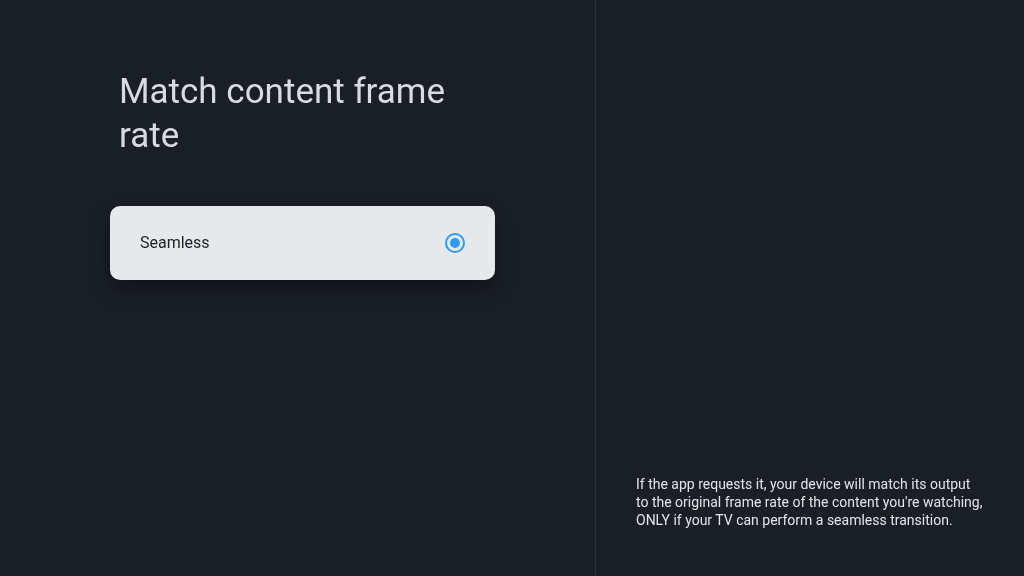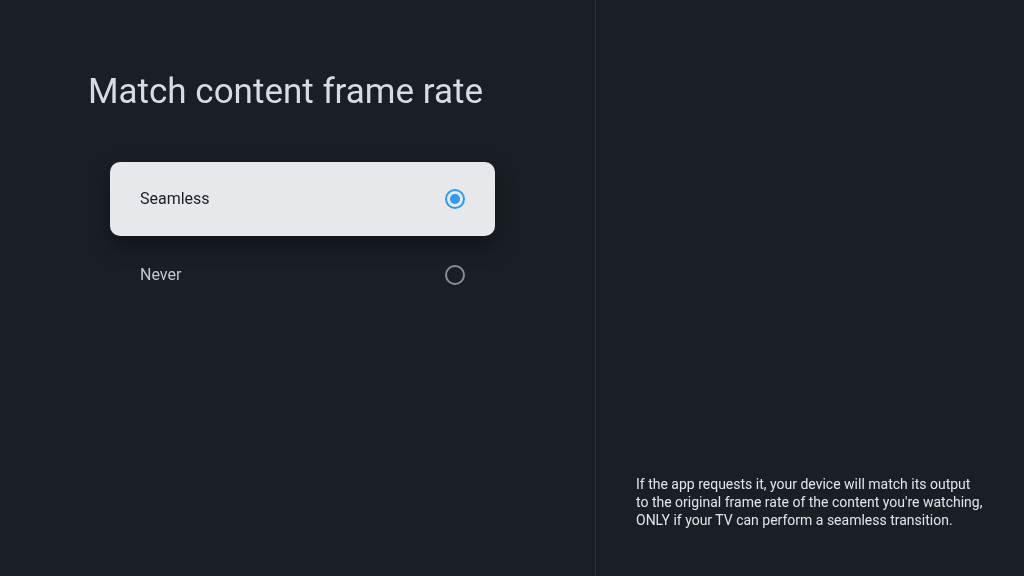--- a/index.html
+++ b/index.html
@@ -22,21 +22,21 @@
       height: 100%;
     }
     .left-panel {
       width: 595px;
       padding: 70px 0 0 0;
     }
     .title {
       font-size: 35px;
       font-weight: 400;
       color: #d8dbe0;
-      margin-left: 88px;
+      margin-left: 119px;
       margin-right: 100px;
       line-height: 1.25;
       margin-bottom: 48px;
     }
     .options {
       padding-left: 110px;
       padding-right: 100px;
     }
     .option {
       display: flex;
@@ -105,22 +105,18 @@
 <body>
 
 <div class="container">
   <div class="left-panel">
     <h1 class="title">Match content frame rate</h1>
     <div class="options">
       <div class="option selected">
         <span class="option-label">Seamless</span>
         <span class="radio checked"></span>
       </div>
-      <div class="option">
-        <span class="option-label">Never</span>
-        <span class="radio unchecked"></span>
-      </div>
     </div>
   </div>
   <div class="right-panel">
     <div class="description">If the app requests it, your device will match its output to the original frame rate of the content you're watching, ONLY if your TV can perform a seamless transition.</div>
   </div>
 </div>
 
 </body></html>

